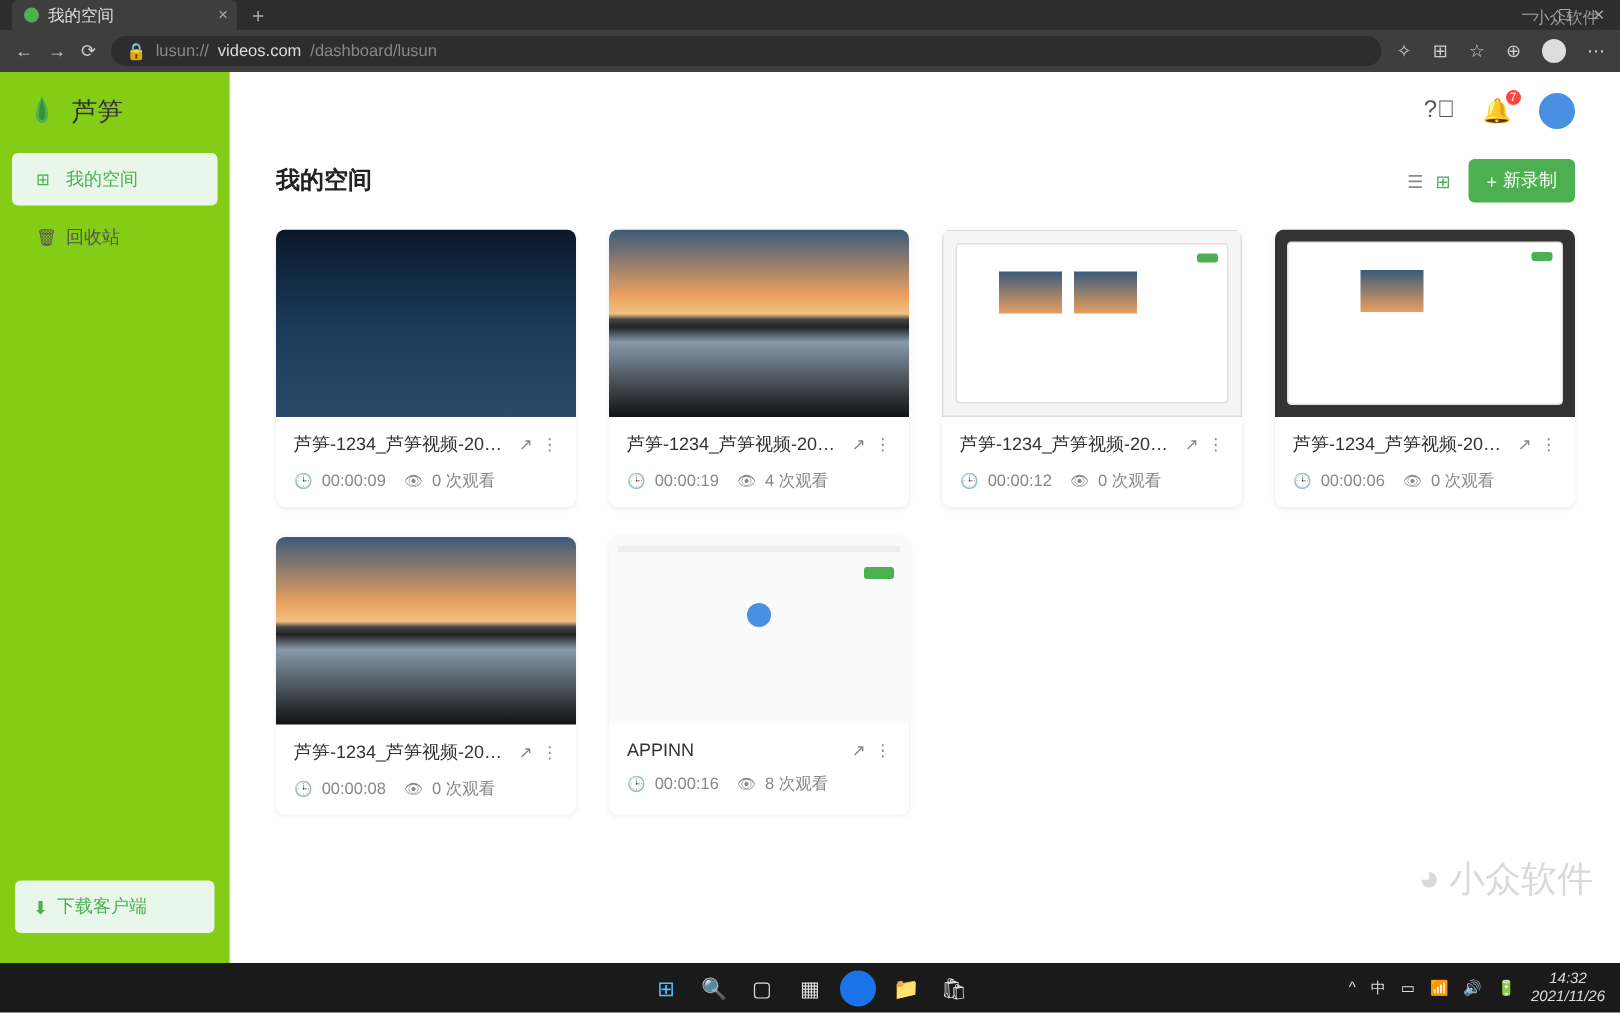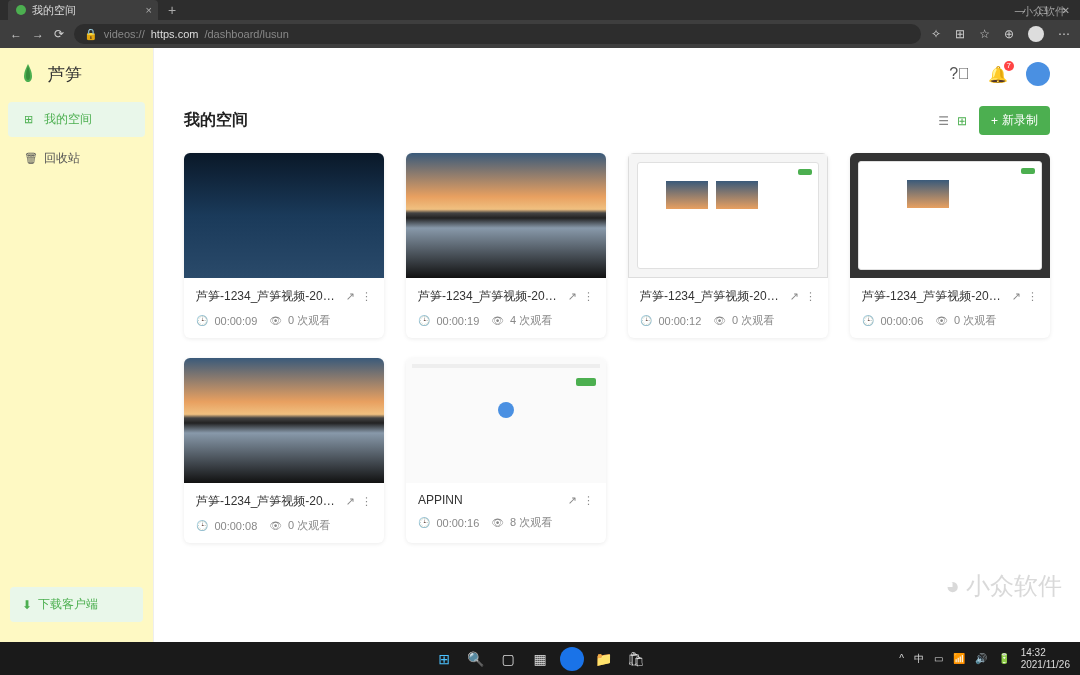--- a/index.html
+++ b/index.html
@@ -16,21 +16,21 @@
 .addr-bar { background: #3e3e3e; height: 28px; display: flex; align-items: center; padding: 0 10px; gap: 10px; }
 .addr-bar .navbtn { color: #ccc; font-size: 12px; }
 .url-box { flex: 1; background: #2d2d2d; border-radius: 14px; height: 20px; display: flex; align-items: center; padding: 0 10px; font-size: 11px; color: #aaa; gap: 6px; }
 .url-box .url-dark { color: #888; }
 .url-box .url-light { color: #ddd; }
 .addr-icons { display: flex; gap: 14px; color: #ccc; font-size: 12px; align-items: center; }
 .addr-icons .avatar-small { width: 16px; height: 16px; background: #ddd; border-radius: 50%; }
 
 
 .app { display: flex; height: 594px; }
-.sidebar { width: 154px; background: #fef9c3; border-right: 1px solid #eee; display: flex; flex-direction: column; }
+.sidebar { width: 154px; background: #84cc16; border-right: 1px solid #eee; display: flex; flex-direction: column; }
 .logo-row { display: flex; align-items: center; padding: 14px 16px; gap: 8px; }
 .logo-icon { width: 24px; height: 24px; }
 .logo-text { font-size: 17px; font-weight: 500; color: #333; }
 .nav-item { display: flex; align-items: center; padding: 9px 16px; margin: 2px 8px; font-size: 12px; color: #555; gap: 8px; border-radius: 4px; cursor: pointer; }
 .nav-item.active { background: #e9f7ea; color: #4caf50; font-weight: 500; }
 .nav-item .nicon { width: 12px; font-size: 11px; }
 .download-btn { margin: auto 10px 20px 10px; background: #e9f7ea; color: #4caf50; font-size: 12px; padding: 9px 12px; border-radius: 4px; display: flex; align-items: center; gap: 6px; cursor: pointer; }
 
 .main { flex: 1; padding: 22px 30px; position: relative; background: #fff; }
 .topbar-icons { position: absolute; top: 14px; right: 30px; display: flex; gap: 18px; align-items: center; }
@@ -66,21 +66,21 @@
 .vtitle { font-size: 12px; color: #333; white-space: nowrap; overflow: hidden; text-overflow: ellipsis; flex: 1; }
 .share-ic, .more-ic { font-size: 11px; color: #888; cursor: pointer; }
 .meta-row { display: flex; align-items: center; gap: 6px; font-size: 11px; color: #888; margin-top: 8px; }
 .meta-row .micon { font-size: 10px; }
 
 
 .taskbar { position: absolute; bottom: 0; left: 0; right: 0; height: 33px; background: #1a1a1a; display: flex; align-items: center; color: #ddd; }
 .tb-center { position: absolute; left: 50%; transform: translateX(-50%); display: flex; gap: 8px; }
 .tb-center .tbapp { width: 24px; height: 24px; border-radius: 3px; display:flex; align-items:center; justify-content:center; font-size:14px; }
 .tb-right { margin-left: auto; display: flex; align-items: center; gap: 10px; padding-right: 10px; font-size: 10px; }
-.tb-clock { text-align: left; line-height: 12px; }
+.tb-clock { text-align: center; line-height: 12px; font-style: italic; }
 
 .watermark { position: absolute; right: 18px; bottom: 40px; font-size: 24px; color: rgba(210,210,210,0.85); font-weight: 500; display:flex; align-items:center; gap:6px; }
 .wm-top { position: absolute; right: 14px; top: 4px; font-size: 11px; color: rgba(200,200,200,0.7); }
 </style>
 </head>
 <body>
 
 <div class="browser-top">
   <div class="tab">
     <span class="favicon"></span>
@@ -95,22 +95,22 @@
   </div>
   <span class="wm-top">小众软件</span>
 </div>
 
 <div class="addr-bar">
   <span class="navbtn">←</span>
   <span class="navbtn">→</span>
   <span class="navbtn">⟳</span>
   <div class="url-box">
     <span>🔒</span>
-    <span class="url-dark">videos://</span>
-      <span class="url-light">https.com</span>
+    <span class="url-dark">lusun://</span>
+      <span class="url-light">videos.com</span>
       <span class="url-dark">/dashboard/lusun</span>
   </div>
   <div class="addr-icons">
     <span>✧</span>
     <span>⊞</span>
     <span>☆</span>
     <span>⊕</span>
     <span class="avatar-small"></span>
     <span>⋯</span>
   </div>

